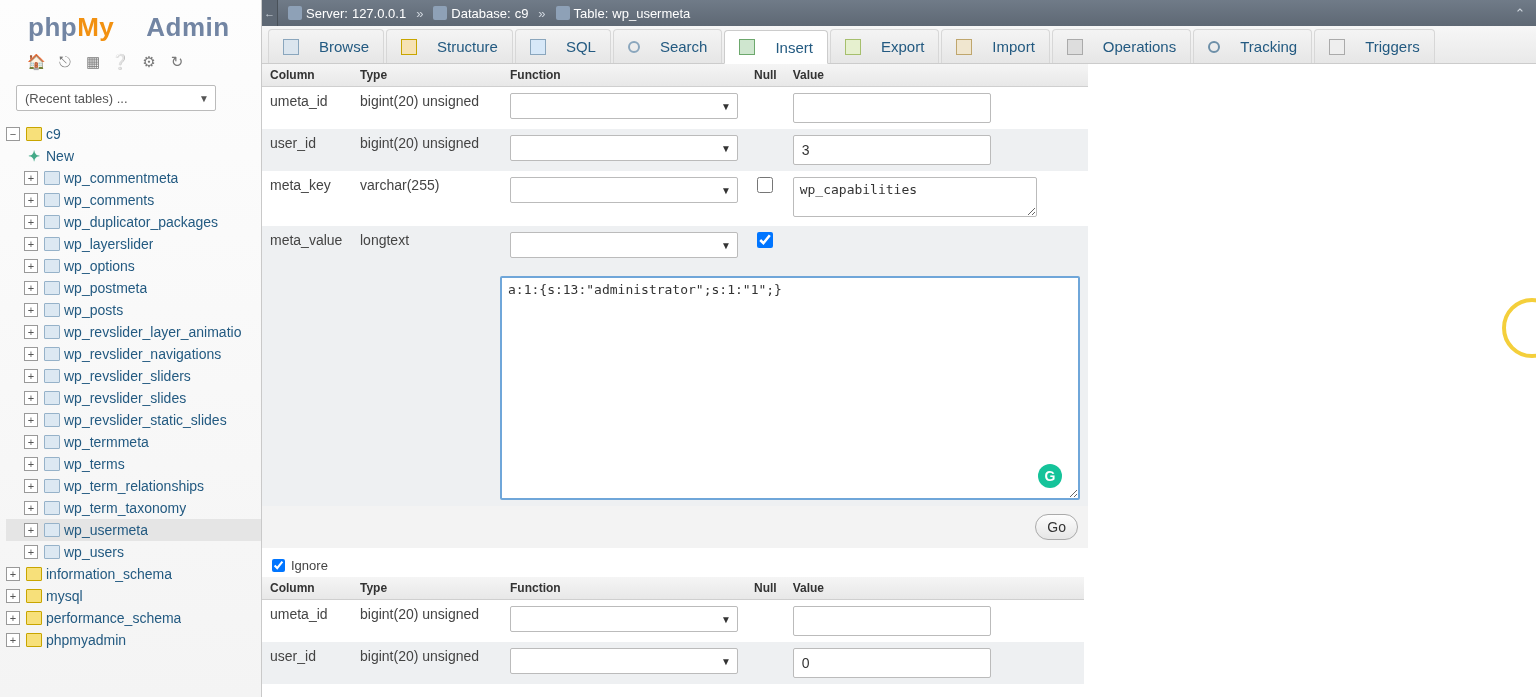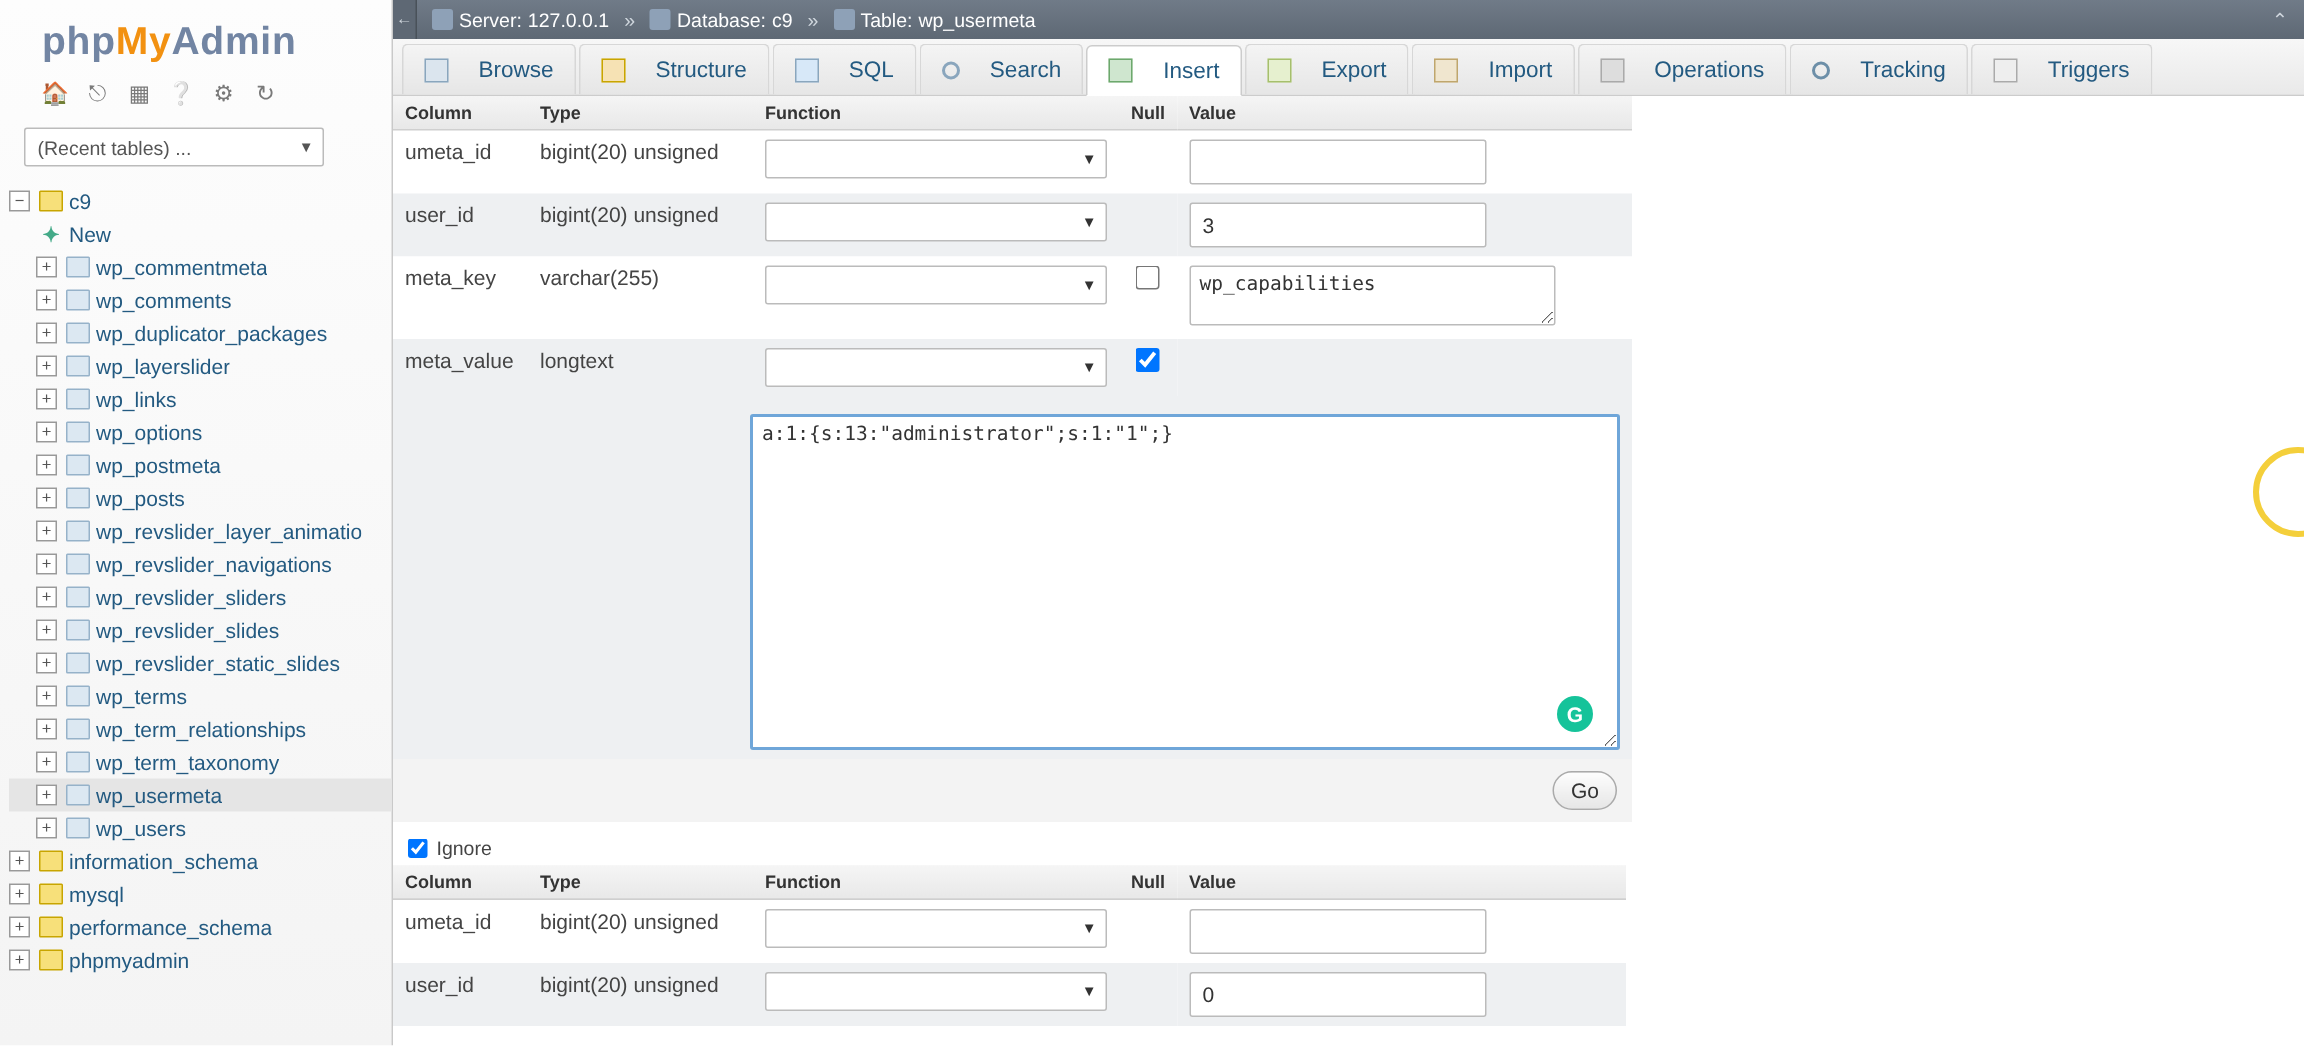--- a/index.html
+++ b/index.html
@@ -25,21 +25,21 @@
   }
   .logo {
     padding: 12px 0 6px 28px;
     font-family: Verdana, Arial, sans-serif;
     font-size: 26px;
     font-weight: bold;
     letter-spacing: 0.5px;
   }
   .logo .php { color: #7285a3; font-weight: 600; }
   .logo .my  { color: #f29111; }
-  .logo .admin { color: #7285a3; }
+  .logo .admin { color: #7285a3; margin-left: 32px; }
   .toolbar-icons { padding: 4px 0 8px 28px; display:flex; gap:10px; align-items:center; }
   .tbicon { width:18px; height:18px; display:inline-flex; align-items:center; justify-content:center; color:#7a7a7a; font-size:15px; cursor:pointer; }
   .recent-select {
     margin: 6px 16px 10px 16px;
     width: 200px; height:26px;
     border:1px solid #bbb; background:#fff; border-radius:2px;
     display:flex; align-items:center; justify-content:space-between;
     padding:0 6px 0 8px; color:#555; cursor:pointer;
   }
   .recent-select .arrow { font-size:10px; color:#555; }
@@ -228,25 +228,20 @@
           <span class="lbl">wp_duplicator_packages</span>
         </div>
         <div class="tree-row indent1">
           <span class="pm plus"></span>
           <span class="tblicon"></span>
           <span class="lbl">wp_layerslider</span>
         </div>
         <div class="tree-row indent1">
           <span class="pm plus"></span>
           <span class="tblicon"></span>
-          <span class="lbl">wp_links</span>
-        </div>
-        <div class="tree-row indent1">
-          <span class="pm plus"></span>
-          <span class="tblicon"></span>
           <span class="lbl">wp_options</span>
         </div>
         <div class="tree-row indent1">
           <span class="pm plus"></span>
           <span class="tblicon"></span>
           <span class="lbl">wp_postmeta</span>
         </div>
         <div class="tree-row indent1">
           <span class="pm plus"></span>
           <span class="tblicon"></span>
@@ -269,20 +264,25 @@
         </div>
         <div class="tree-row indent1">
           <span class="pm plus"></span>
           <span class="tblicon"></span>
           <span class="lbl">wp_revslider_slides</span>
         </div>
         <div class="tree-row indent1">
           <span class="pm plus"></span>
           <span class="tblicon"></span>
           <span class="lbl">wp_revslider_static_slides</span>
+        </div>
+        <div class="tree-row indent1">
+          <span class="pm plus"></span>
+          <span class="tblicon"></span>
+          <span class="lbl">wp_termmeta</span>
         </div>
         <div class="tree-row indent1">
           <span class="pm plus"></span>
           <span class="tblicon"></span>
           <span class="lbl">wp_terms</span>
         </div>
         <div class="tree-row indent1">
           <span class="pm plus"></span>
           <span class="tblicon"></span>
           <span class="lbl">wp_term_relationships</span>

